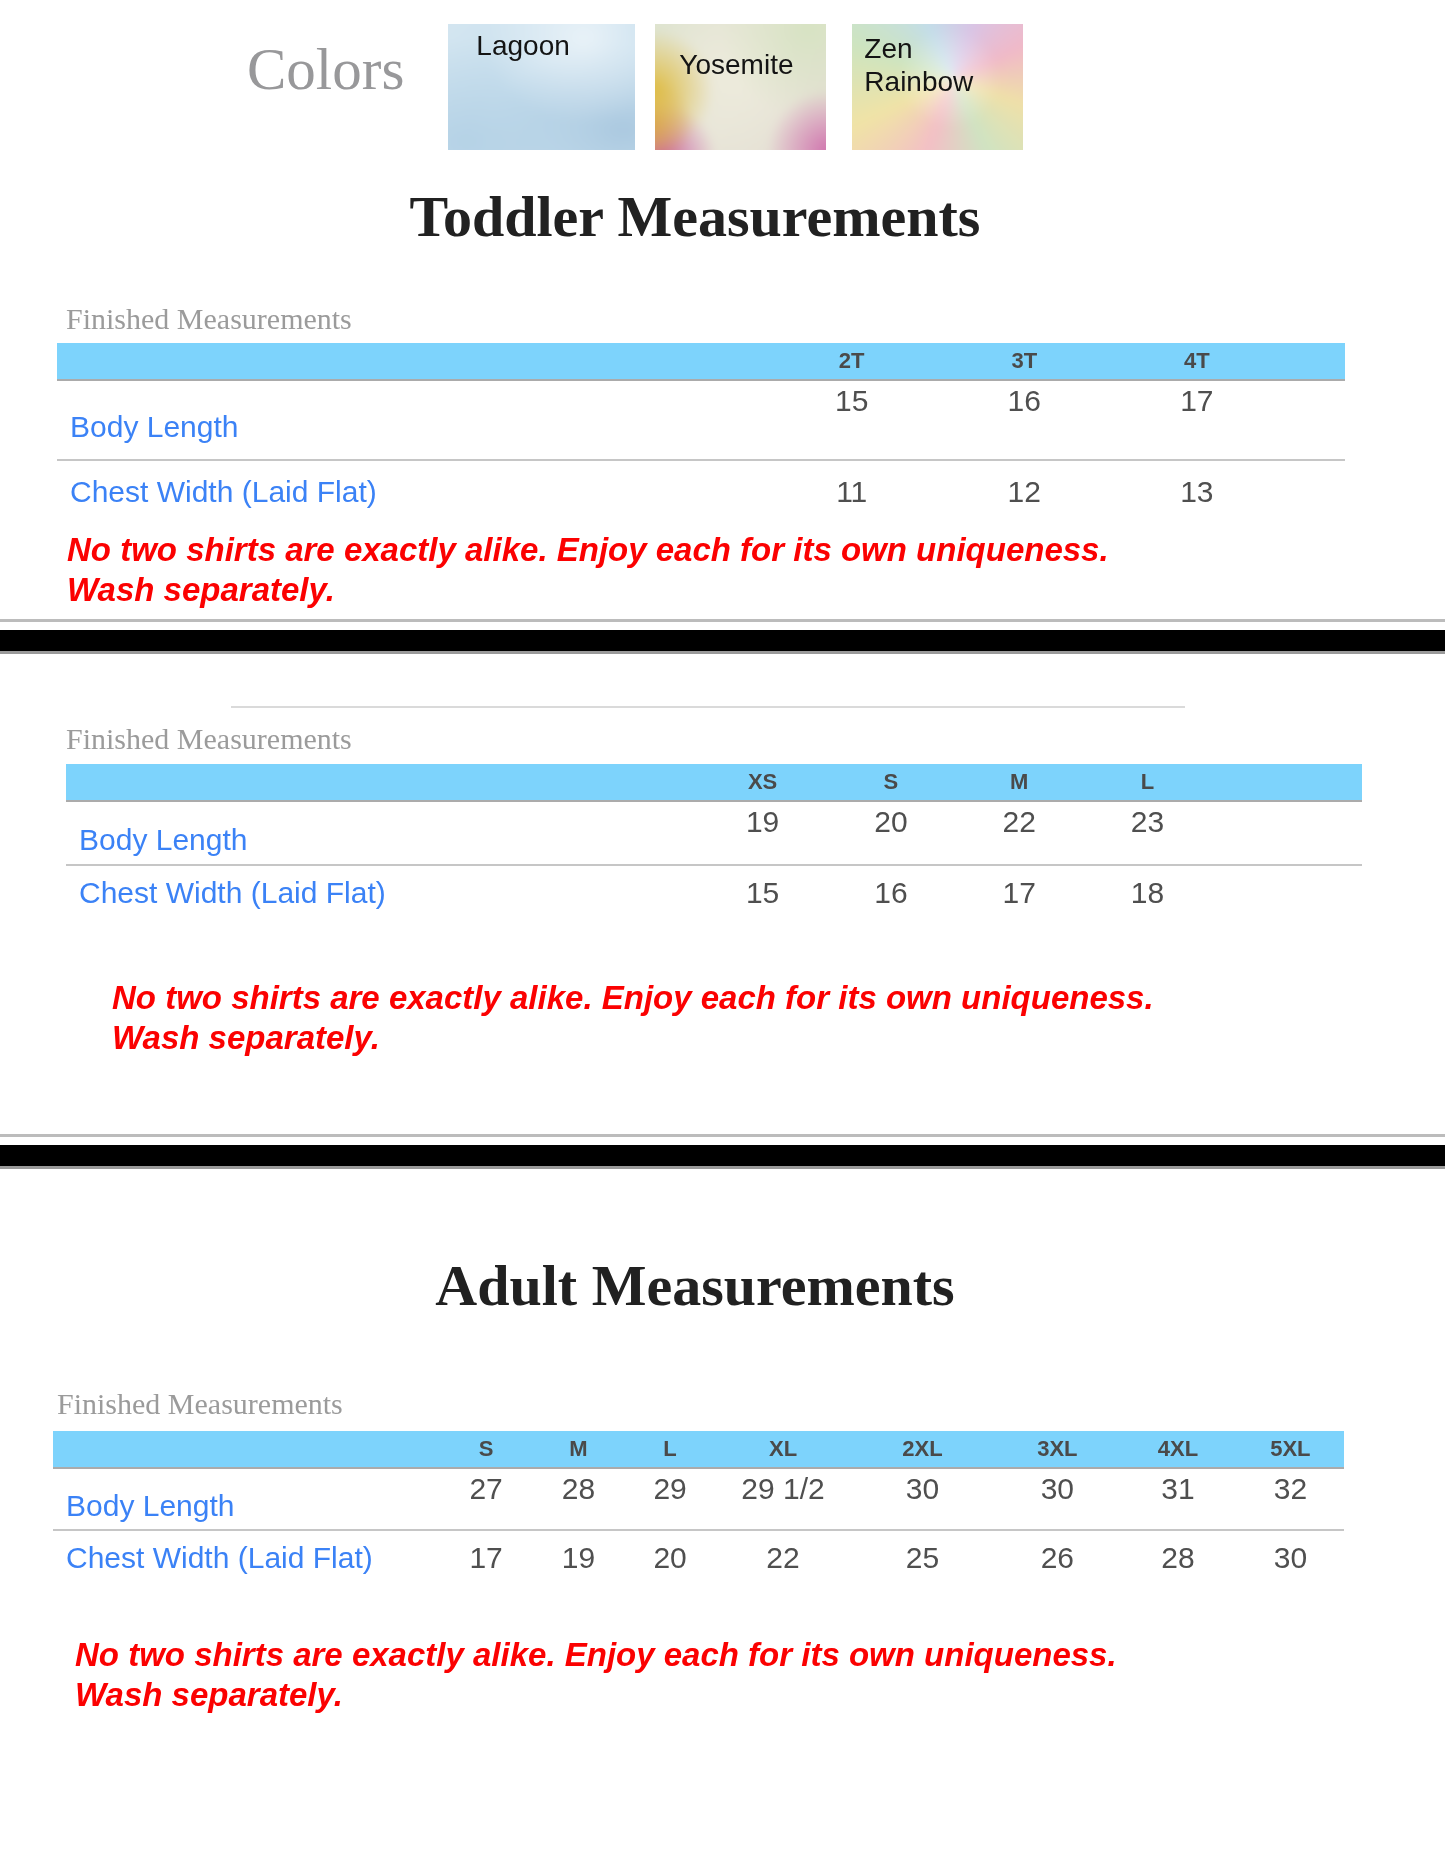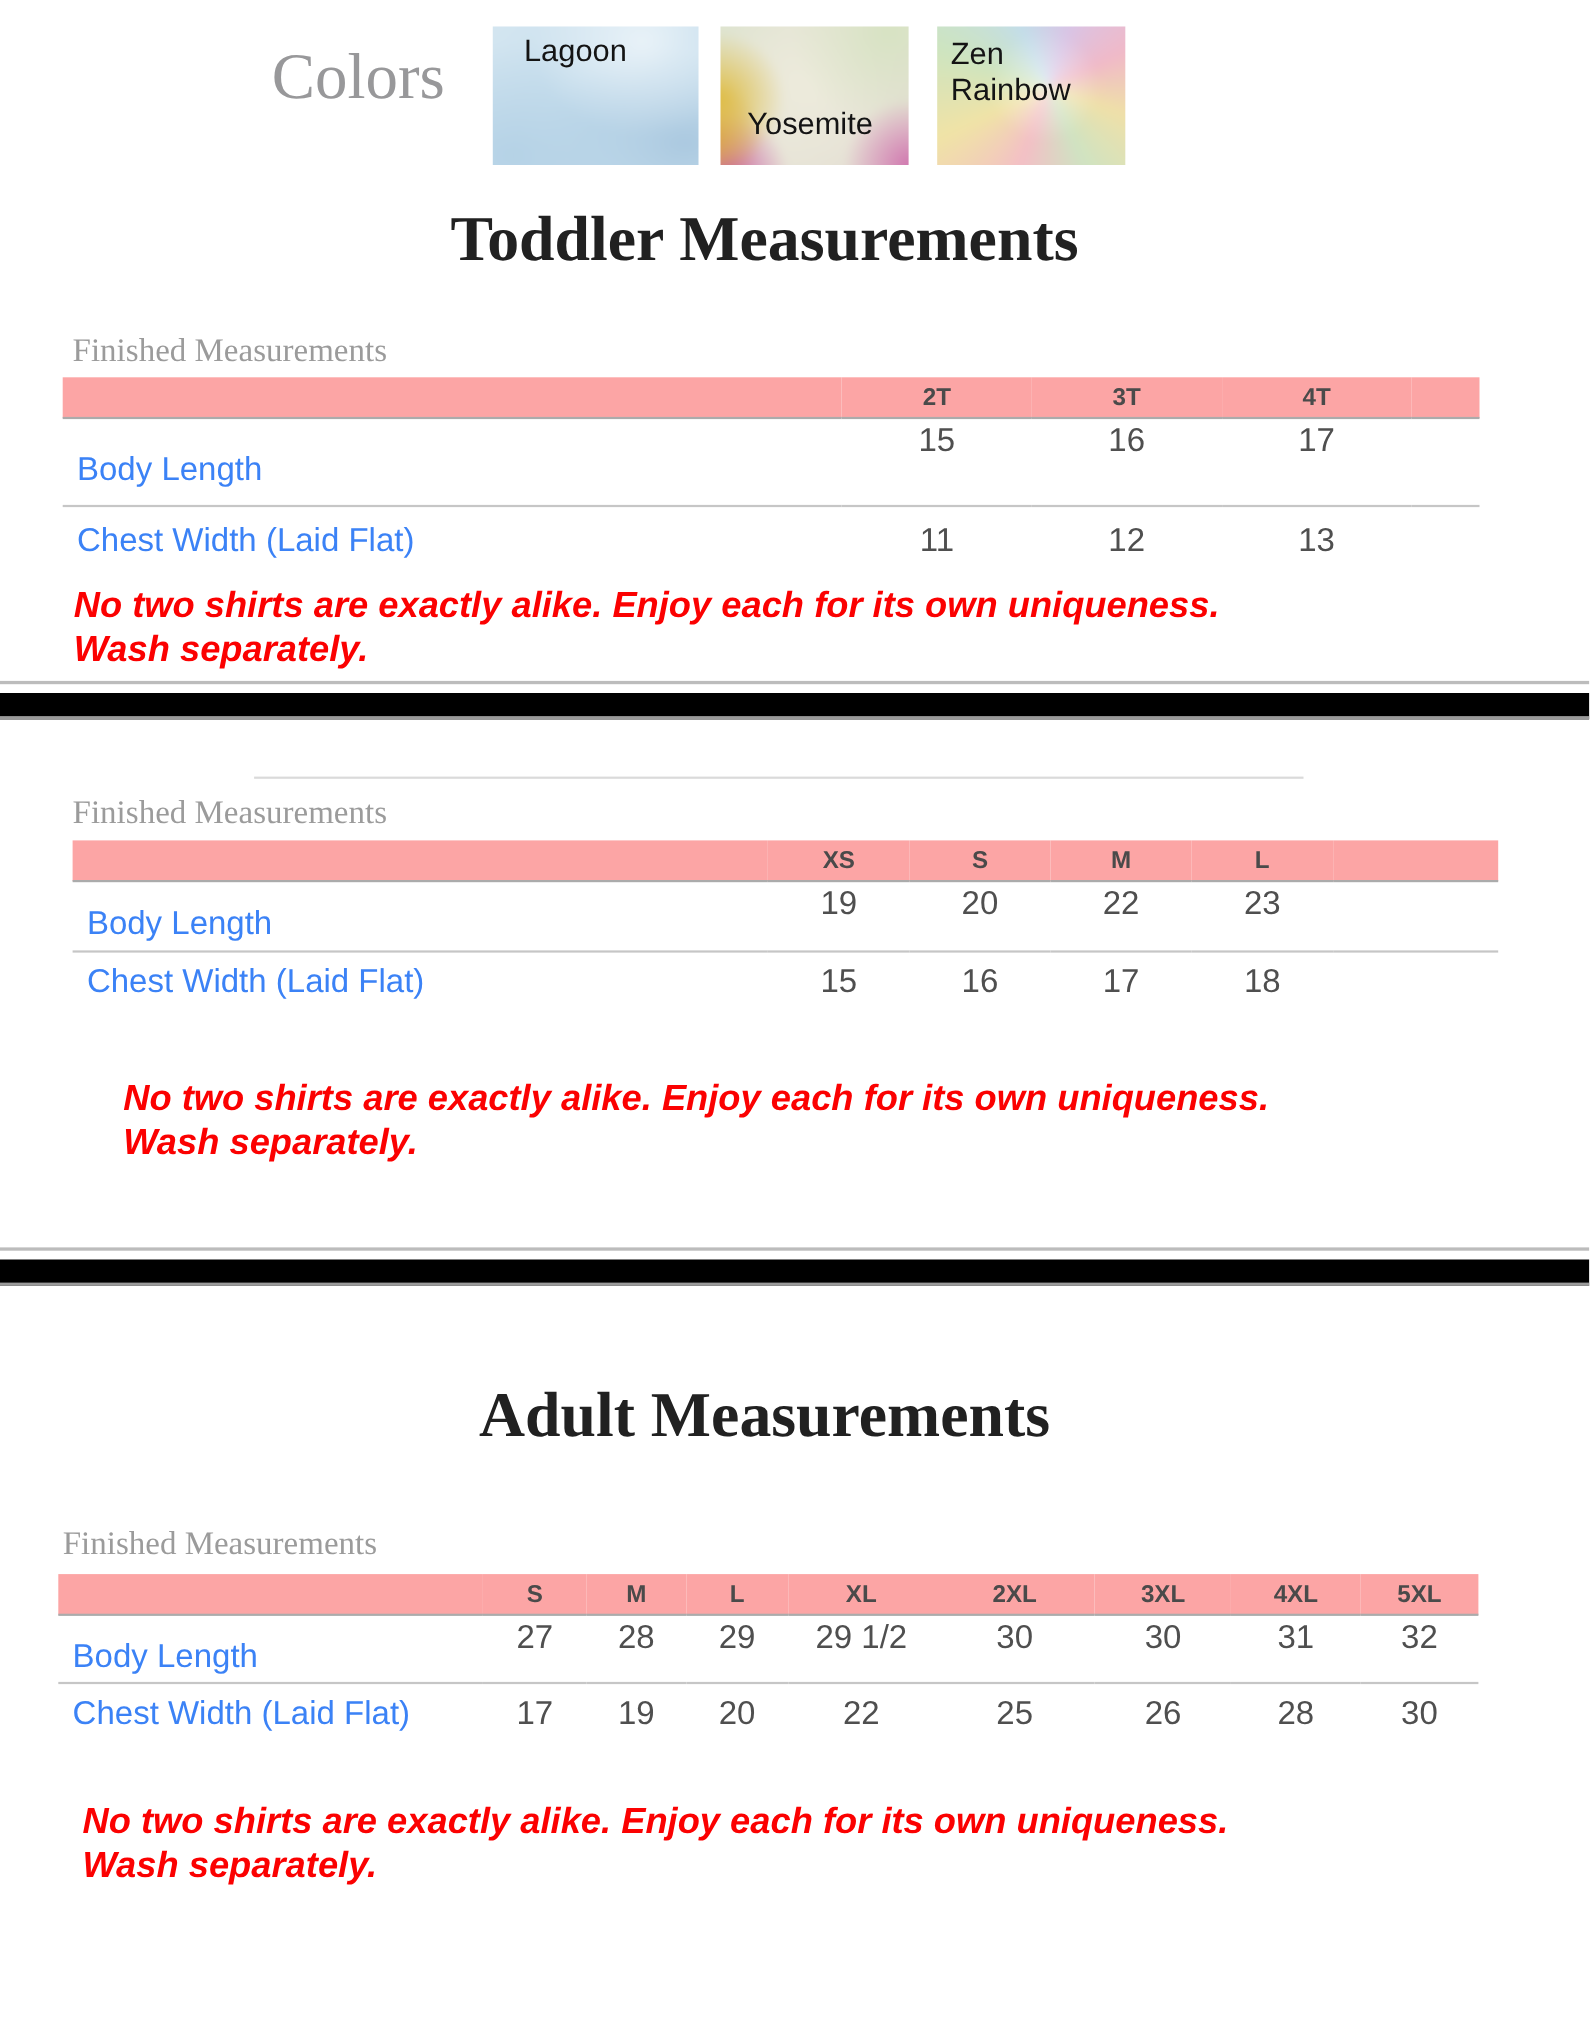--- a/index.html
+++ b/index.html
@@ -39,21 +39,21 @@
     background:
       radial-gradient(circle at 56% 44%, rgba(255,255,255,0.5) 0%, transparent 36%),
       conic-gradient(from 200deg at 58% 45%,
         #f3bfc6, #f0e3a6, #cde4c0, #c3dde9, #d9c4e5,
         #f0b9c8, #efe0a8, #cfe3c2, #f3bfc6);
   }
   .swatch-label {
     position:relative; display:block; padding:5px 0 0 12px;
     font-size:28px; line-height:1.18; color:#141414;
   }
-  .swatch-yosemite .swatch-label { padding:24px 5px 0 24px;margin-top:48px; }
+  .swatch-yosemite .swatch-label { padding:24px 5px 0 24px; }
   .swatch-zen .swatch-label { padding:8px 0 0 12px; width:126px; }
 
   
   .section-title {
     font-family:"Liberation Serif", serif; font-weight:700;
     font-size:58px; line-height:1; color:#212121;
     width:1390px; text-align:center; margin:0;
   }
   .t-title { margin-top:36px; }
   .y-title { margin-top:36px; }
@@ -67,21 +67,21 @@
   .f-youth   { margin:16px 0 0 66px; }
   .f-adult   { margin:74px 0 0 57px; }
 
   .youth-line { height:2px; background:#dadada; width:954px; margin:52px 0 0 231px; }
 
   
   table.mtable { border-collapse:collapse; table-layout:fixed; }
   .mtable th {
     font-size:22px; font-weight:700; color:#4a4a4a; text-align:center; padding:0;
   }
-  .mtable thead tr { height:37px; background:#fca5a5; }
+  .mtable thead tr { height:37px; background:#7dd3fc; }
   .mtable thead th { border-bottom:2px solid #ababab; }
   .mtable td { font-size:30px; color:#4f4f4f; text-align:center; padding:0; }
   .mtable td.lbl { text-align:left; padding-left:13px; color:#3b82f6; }
   .mtable tr.r-body td { border-bottom:2px solid #c6c6c6; }
   .mtable tr.r-body td.val { vertical-align:top; padding-top:3px; }
   .mtable tr.r-body td.lbl { vertical-align:middle; padding-top:14px; }
   .mtable tr.r-chest td { vertical-align:middle; }
 
   .t-toddler { margin:9px 0 0 57px; width:1288px; }
   .t-toddler tr.r-body  { height:80px; }

